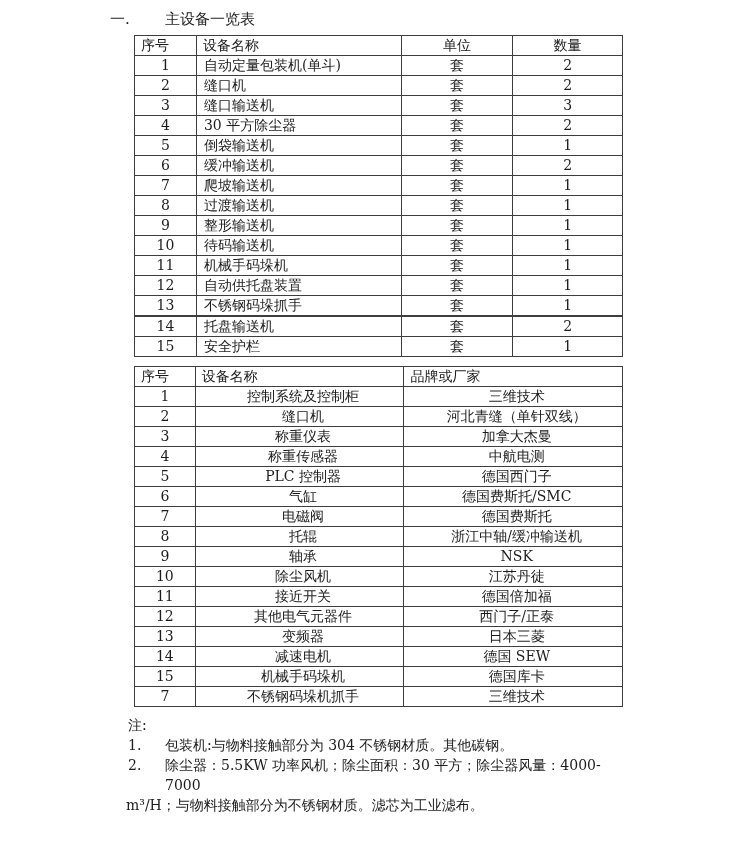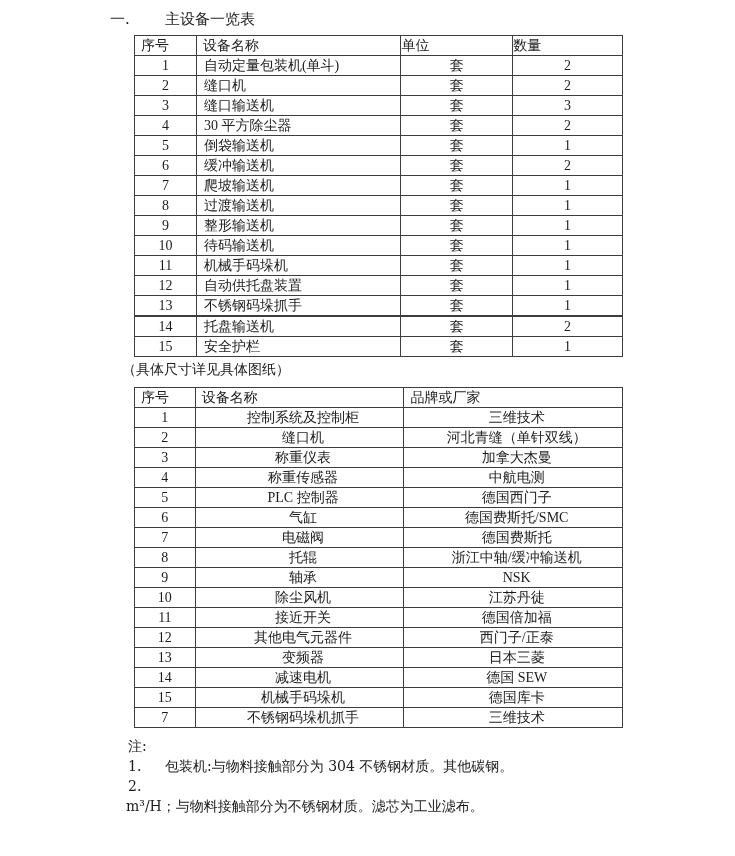--- a/index.html
+++ b/index.html
@@ -5,30 +5,30 @@
   html,body{margin:0;padding:0;background:#ffffff;}
   body{
     width:735px;height:856px;
     font-family:"DejaVu Serif","Liberation Serif",serif;
     color:#1c1c1c;
     -webkit-font-smoothing:antialiased;
   }
   .page{position:relative;width:623px;height:856px;overflow:hidden;background:#fff;}
   .sec-title{margin:10px 0 0 110px;font-size:15px;line-height:18px;font-weight:normal;}
   .sec-num{display:inline-block;width:55px;}
-  .tbl{border-collapse:collapse;margin-left:134px;table-layout:fixed;font-family:Liberation Serif, serif;}
+  .tbl{border-collapse:collapse;margin-left:134px;table-layout:fixed;}
   .tbl th,.tbl td{
     border:1px solid #3d3d3d;
     height:19px;line-height:19px;
     font-size:14px;font-weight:normal;
     padding:0;white-space:nowrap;overflow:hidden;
   }
   .tbl1{margin-top:7px;}
   .tbl1 th:nth-child(1),.tbl1 th:nth-child(2){text-align:left;padding-left:6px;}
-  .tbl1 th:nth-child(3),.tbl1 th:nth-child(4){text-align:left;margin-left:16px;}
+  .tbl1 th:nth-child(3),.tbl1 th:nth-child(4){text-align:center;margin-left:16px;}
   .tbl1 td:nth-child(1),.tbl1 td:nth-child(3),.tbl1 td:nth-child(4){text-align:center;}
   .tbl1 td:nth-child(2){text-align:left;padding-left:7px;}
   .tbl1 tr.thick-top th,.tbl1 tr.thick-top td{border-top-width:2px;}
   .caption{margin:4px 0 0 122px;font-size:14px;line-height:17px;}
   .sec-title.second{margin-top:25px;}
   .tbl2{margin-top:9px;}
   .tbl2 th{text-align:left;padding-left:6px;}
   .tbl2 td:nth-child(1){text-align:center;}
   .tbl2 td:nth-child(2),.tbl2 td:nth-child(3){text-align:center;padding-left:7px;}
   .notes{margin:8px 0 0 128px;font-size:14px;line-height:20px;}
@@ -147,21 +147,20 @@
         </tr>
         <tr>
           <td>15</td>
           <td>安全护栏</td>
           <td>套</td>
           <td>1</td>
         </tr>
       </tbody>
   </table>
 
-  <div class="caption">（具体尺寸详见具体图纸）</div>
 
 
   <table class="tbl tbl2">
     <colgroup>
       <col style="width:62px">
         <col style="width:213px">
         <col style="width:222px">
     </colgroup>
     <thead>
       <tr>
@@ -255,17 +254,18 @@
   </table>
 
   <div class="notes">
     <div>注:</div>
     <div class="note-item">
       <span class="note-num">1.</span>
       <span>包装机:与物料接触部分为 304 不锈钢材质。其他碳钢。</span>
     </div>
     <div class="note-item">
       <span class="note-num">2.</span>
+      <span>除尘器：5.5KW 功率风机；除尘面积：30 平方；除尘器风量：4000-7000</span>
     </div>
     <div class="note-cont">m³/H；与物料接触部分为不锈钢材质。滤芯为工业滤布。</div>
   </div>
 
 </div>
 
 </body></html>

